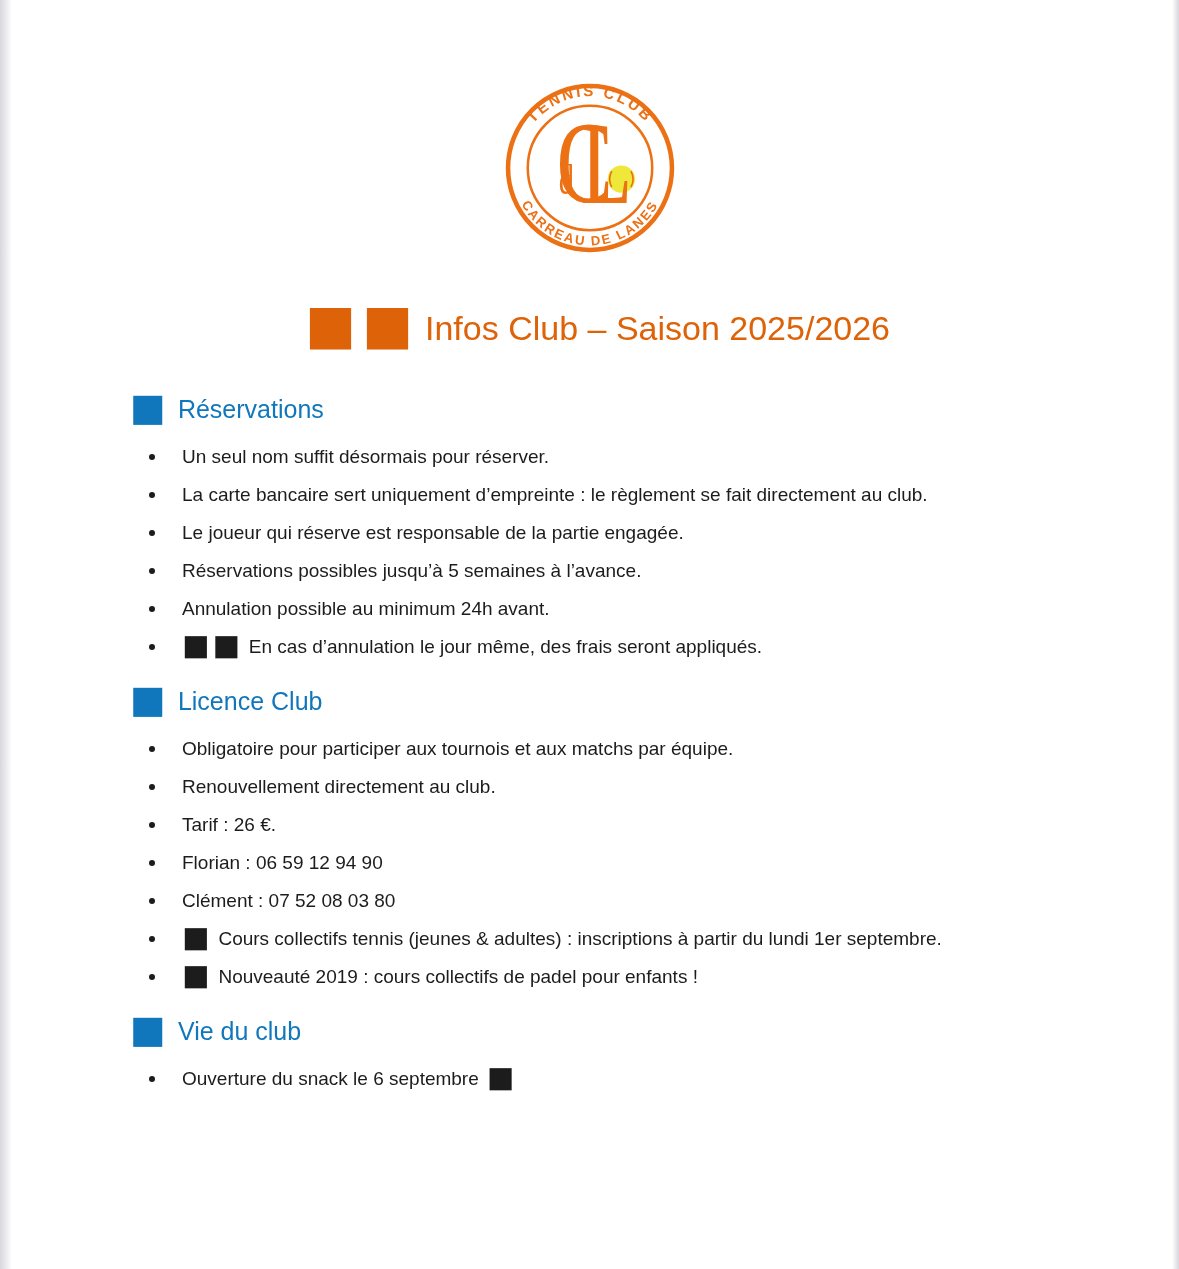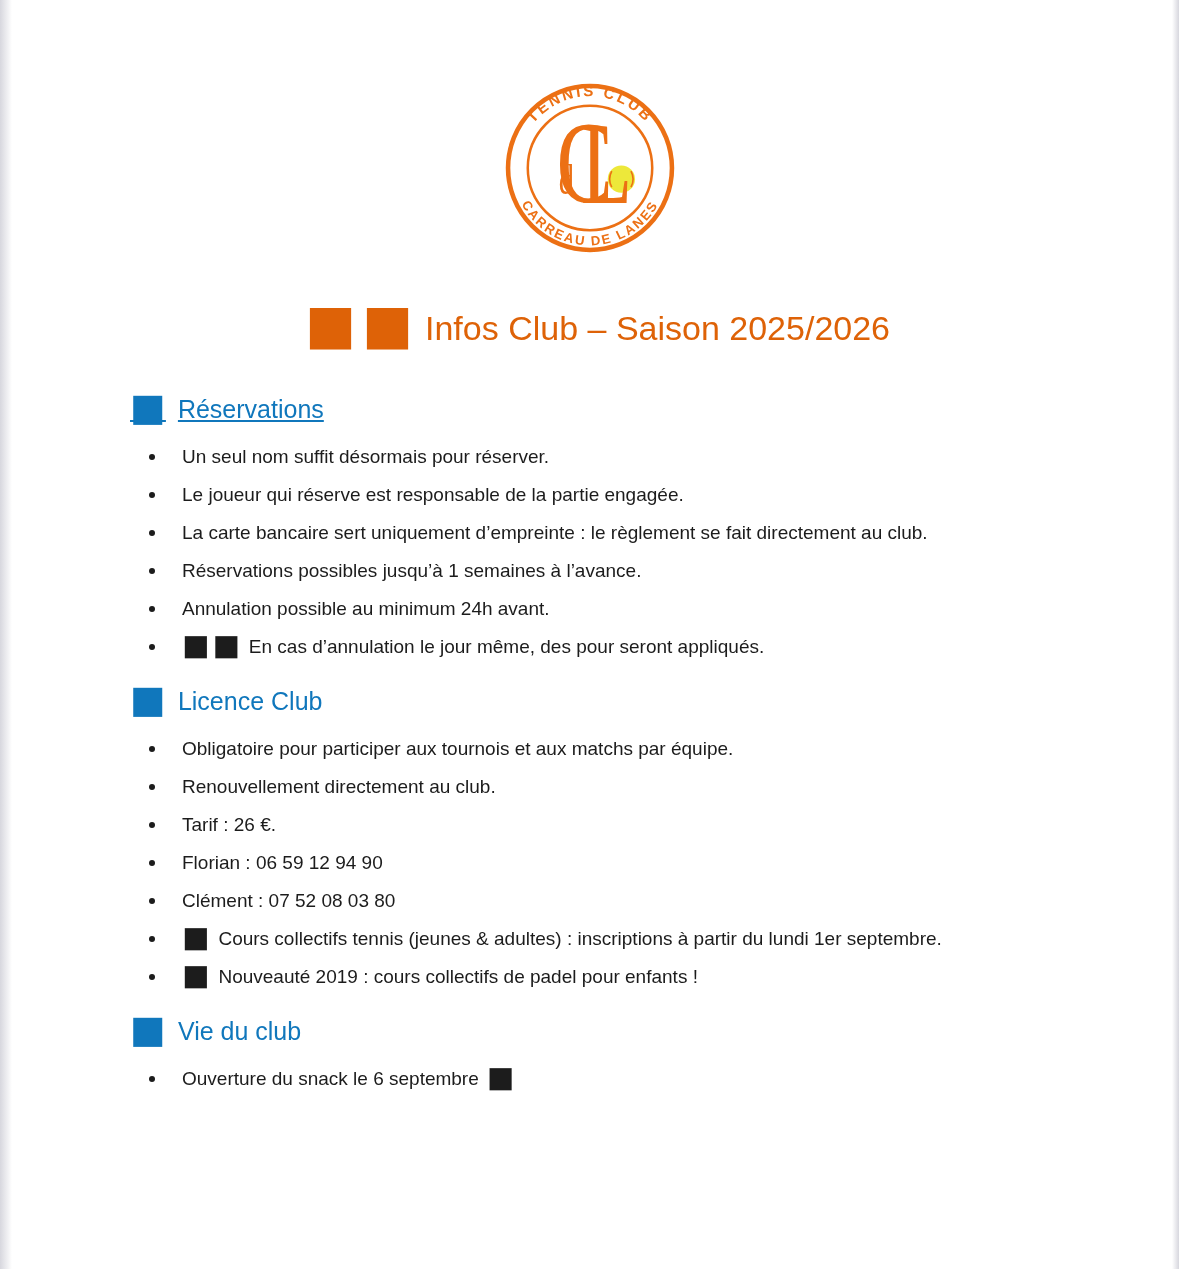--- a/index.html
+++ b/index.html
@@ -37,21 +37,21 @@
   }
   .content { padding: 0 130px; }
 
   .heading {
     font-size: 25px;
     font-weight: 400;
     line-height: 30px;
     color: #1077bc;
     margin: 28px 0 22px 0;
   }
-  section:first-of-type .heading { margin-top: 44px; text-decoration: underline; }
+  section:first-of-type .heading { margin-top: 44px; }
 
   ul.bullets { list-style: none; margin: 16px; padding: 0; }
   ul.bullets li {
     position: relative;
     padding-left: 36px;
     margin-bottom: 16px;
     font-size: 19px;
     line-height: 22px;
   }
   ul.bullets li::before {
@@ -112,25 +112,25 @@
   </div>
 
   <h1 class="title"><span class="tofu t-title">■■</span><span>Infos Club – Saison 2025/2026</span></h1>
 
   <div class="content">
 
     <section>
       <h2 class="heading"><span class="tofu t-head">■</span><span>Réservations</span></h2>
       <ul class="bullets">
         <li><span>Un seul nom suffit désormais pour réserver.</span></li>
+        <li><span>La carte bancaire sert uniquement d’empreinte : le règlement se fait directement au club.</span></li>
         <li><span>Le joueur qui réserve est responsable de la partie engagée.</span></li>
-        <li><span>La carte bancaire sert uniquement d’empreinte : le règlement se fait directement au club.</span></li>
-        <li><span>Réservations possibles jusqu’à 1 semaines à l’avance.</span></li>
+        <li><span>Réservations possibles jusqu’à 5 semaines à l’avance.</span></li>
         <li><span>Annulation possible au minimum 24h avant.</span></li>
-        <li><span class="tofu t-body">■■</span><span>En cas d’annulation le jour même, des pour seront appliqués.</span></li>
+        <li><span class="tofu t-body">■■</span><span>En cas d’annulation le jour même, des frais seront appliqués.</span></li>
       </ul>
     </section>
 
     <section>
       <h2 class="heading"><span class="tofu t-head">■</span><span>Licence Club</span></h2>
       <ul class="bullets">
         <li><span>Obligatoire pour participer aux tournois et aux matchs par équipe.</span></li>
         <li><span>Renouvellement directement au club.</span></li>
         <li><span>Tarif : 26 €.</span></li>
       </ul>

